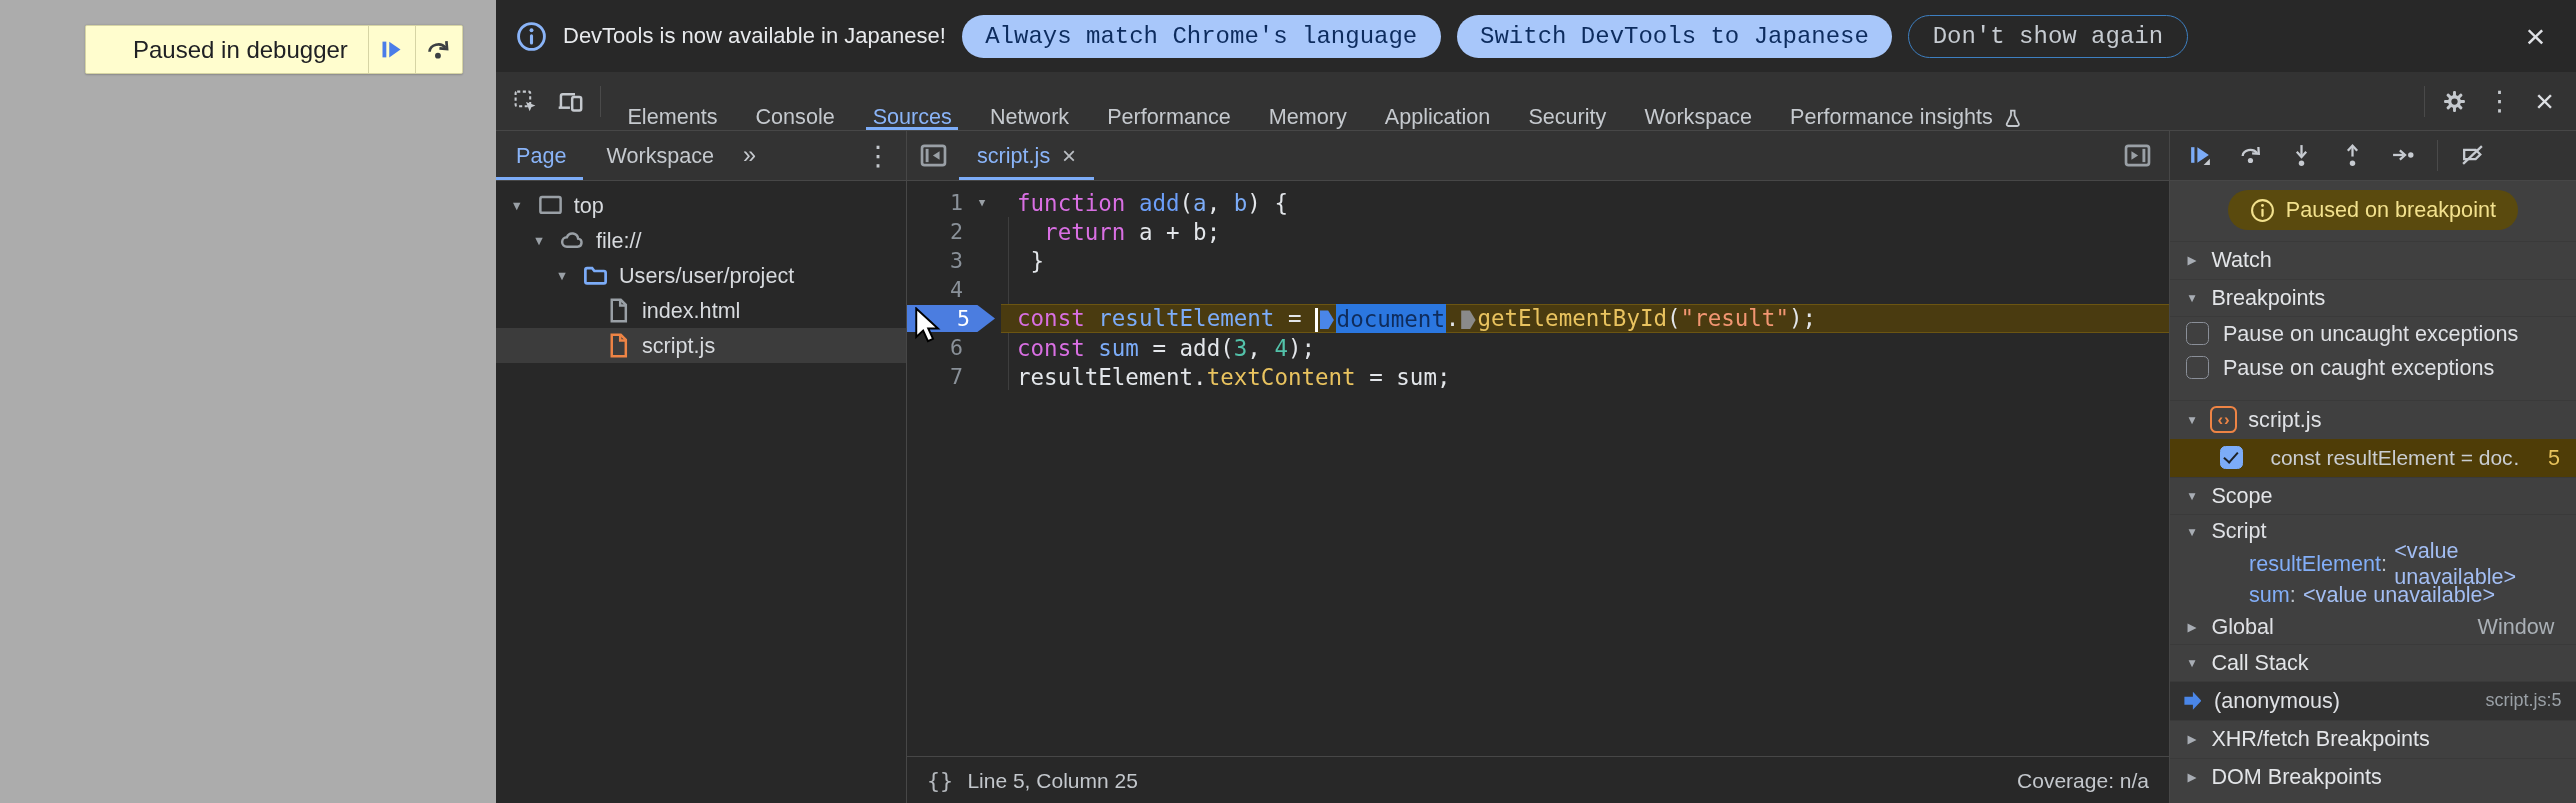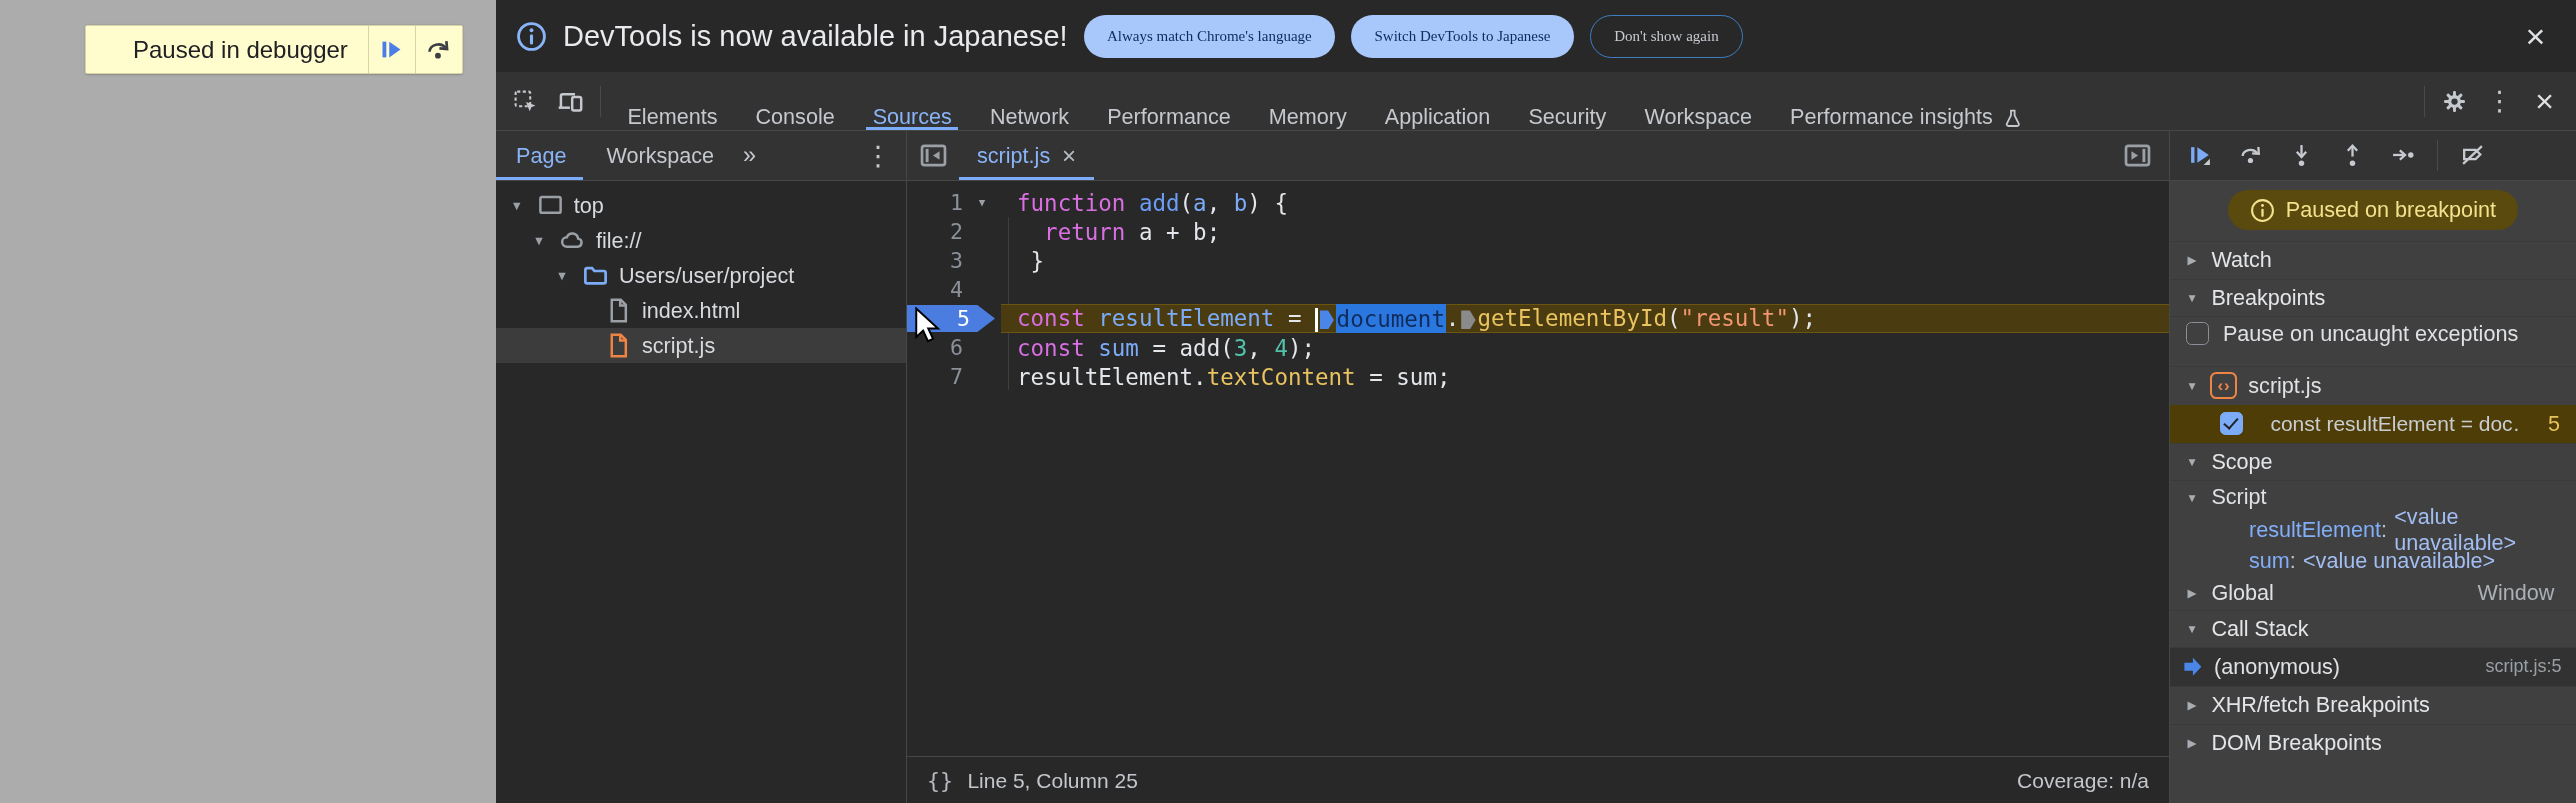--- a/index.html
+++ b/index.html
@@ -21,22 +21,22 @@
     display: flex; align-items: stretch; box-shadow: 0 0.9px 1.8px rgba(0,0,0,.2); padding-left: 27px;
   }
   .paused-badge .lbl { display: flex; align-items: center; padding: 0 20px; color: #202124; font-size: 24px; }
   .badge-btn { width: 47px; display: flex; align-items: center; justify-content: center; border-left: 0.9px solid #d6d4a4; cursor: pointer; }
 
   
   .devtools { position: absolute; left: 496px; top: 0; width: 2080px; height: 804px; background: #282828; display: flex; flex-direction: column; }
 
   
   .notif { height: 72px; flex: none; display: flex; align-items: center; gap: 16px; padding: 0 20px; background: #282828; }
-  .notif .msg { font-size: 29px; color: #e8eaed; }
-  .pill { height: 43px; border-radius: 21.6px; background: #a8c7fa; color: #0d2c5e; font-size: 15px; padding: 0 23.4px; display: flex; align-items: center; border: none; font-family: Liberation Serif, serif; cursor: pointer; white-space: nowrap; }
+  .notif .msg { font-size: 22px; color: #e8eaed; }
+  .pill { height: 43px; border-radius: 21.6px; background: #a8c7fa; color: #0d2c5e; font-size: 24px; padding: 0 23.4px; display: flex; align-items: center; border: none; font-family: Liberation Mono, monospace; cursor: pointer; white-space: nowrap; }
   .pill.outline { background: transparent; border: 1.8px solid #3d7fc1; color: #c6cbd1; }
   .notif .close-x { margin-left: auto; font-size: 34px; color: #dfe1e5; width: 41px; height: 41px; display: flex; align-items: center; justify-content: center; cursor: pointer; font-weight: 300; }
 
   
   .tabbar { height: 59px; flex: none; background: #333333; border-bottom: 0.9px solid #474747; display: flex; align-items: center; font-size: 21.6px; color: #c5c9ce; padding-left: 7.2px; }
   .tbtn { width: 45px; height: 43px; display: flex; align-items: center; justify-content: center; cursor: pointer; }
   .vsep { width: 0.9px; height: 31px; background: #4a4a4a; margin: 0 7.2px; flex: none; }
   .tab { padding: 0 19px; height: 100%; display: flex; align-items: flex-end; gap: 9px; position: relative; cursor: pointer; white-space: nowrap; }
   .tab.active { color: #8ab4f8; }
   .tab.active::after { content: ""; position: absolute; left: 12.6px; right: 12.6px; bottom: 0; height: 2.7px; background: #7cacf8; }
@@ -432,20 +432,24 @@
       <div class="sec">
         <div class="sech bordered">
           <span class="tri">▼</span>
           <span>Breakpoints</span>
         </div>
         <div class="bp-opts">
           <div class="chkrow">
             <span class="cb"></span>
             <span>Pause on uncaught exceptions</span>
           </div>
+          <div class="chkrow">
+            <span class="cb"></span>
+            <span>Pause on caught exceptions</span>
+          </div>
         </div>
         <div class="grouph">
           <span class="tri">▼</span>
           <span class="src-icon">‹›</span>
           <span>script.js</span>
         </div>
         <div class="bp-entry">
           <span class="cb checked"></span>
           <span class="snippet">const resultElement = doc…</span>
           <span class="ln">5</span>

